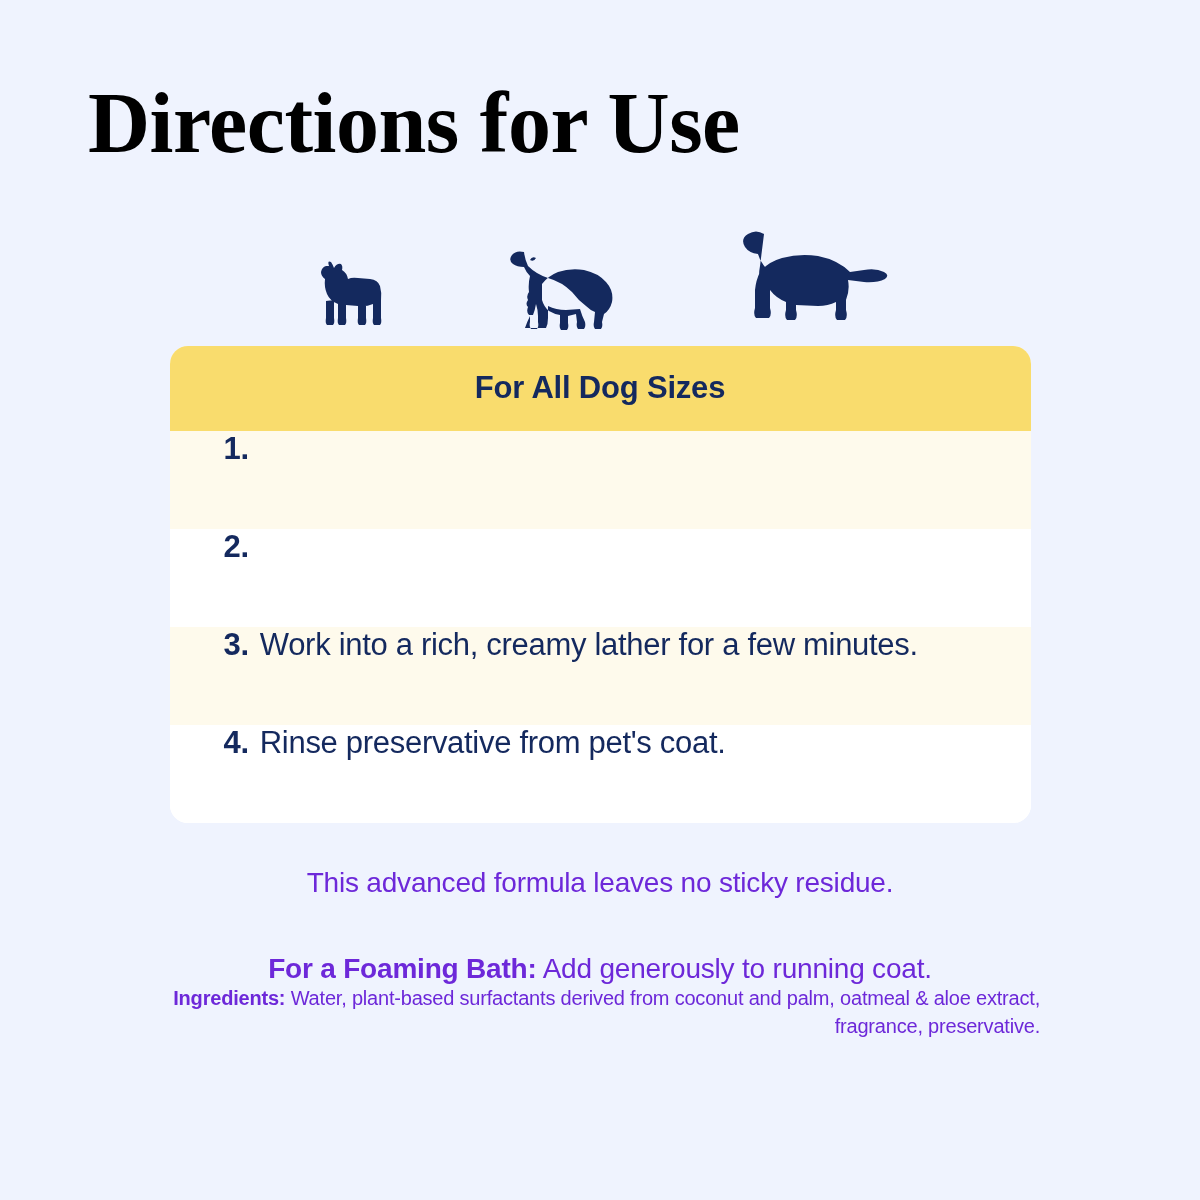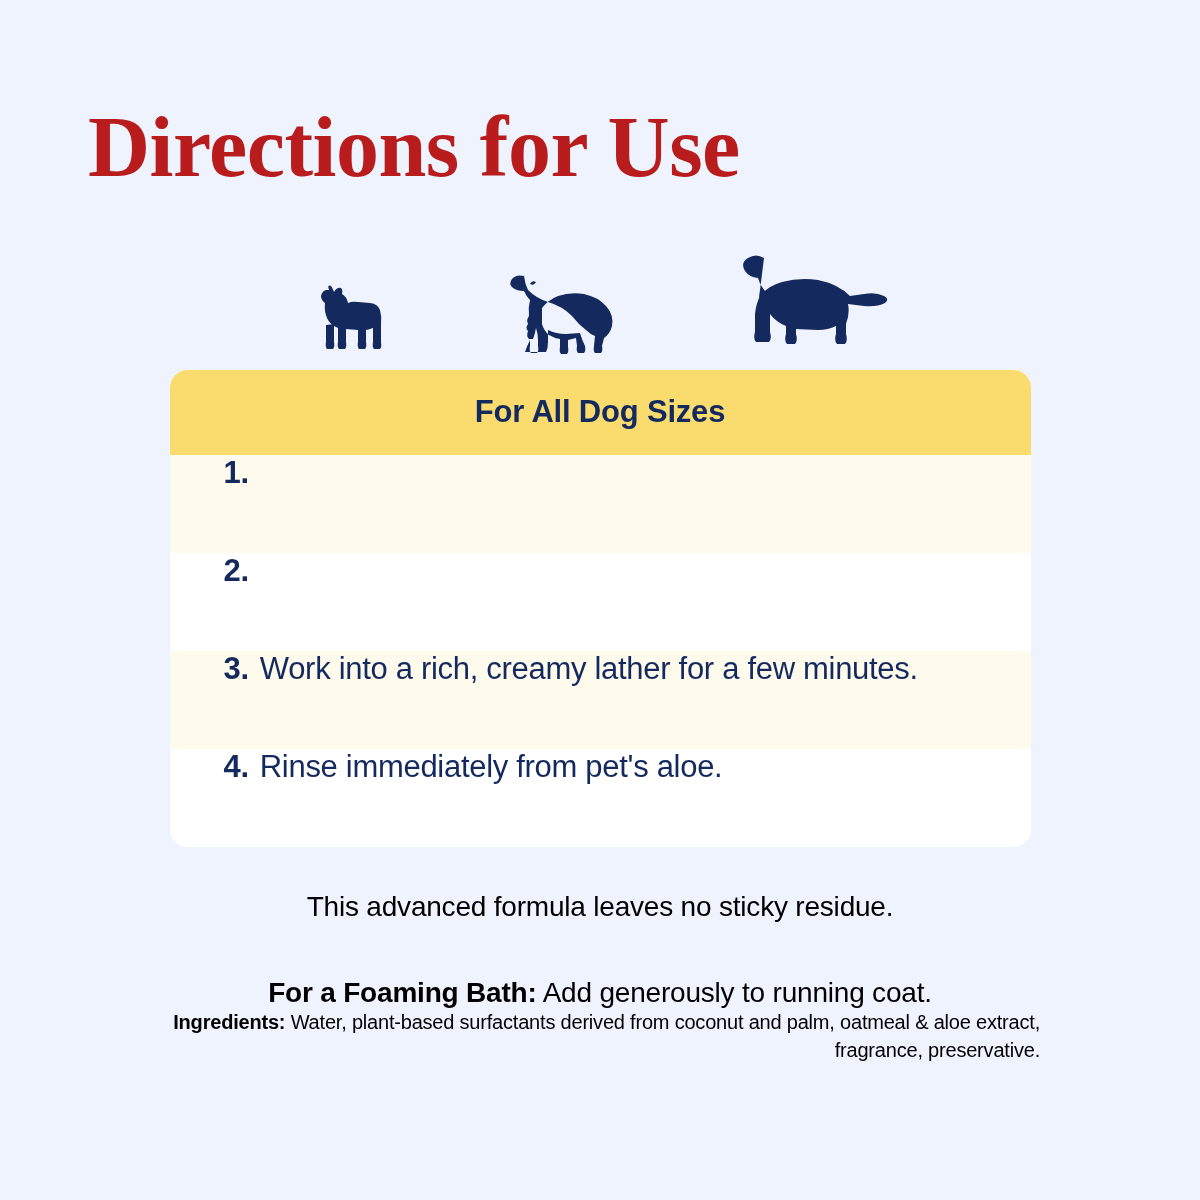--- a/index.html
+++ b/index.html
@@ -24,23 +24,23 @@
     flex-direction: column;
     align-items: center;
   }
 
   
   .title {
     font-family: "Liberation Serif", "DejaVu Serif", serif;
     font-size: 86px;
     font-weight: 700;
     line-height: 1;
-    color: #b91c1c;
+    color: #000000;
     letter-spacing: -0.5px;
-    margin-top: 104px;
+    margin-top: 80px;
     align-self: flex-start;
     margin-left: 88px;
   }
 
   
   .dog-row {
     width: 1000px;
     height: 120px;
     margin-top: 46px;
     display: flex;
@@ -93,21 +93,21 @@
   }
   .step-text {
     font-weight: 400;
   }
 
   
   .notes {
     width: 1000px;
     text-align: center;
     margin-top: 44px;
-    color: #000000;
+    color: #6d28d9;
   }
 
   .note-residue {
     font-size: 28px;
     font-weight: 400;
     letter-spacing: -0.2px;
   }
 
   .note-foaming {
     font-size: 28px;
@@ -202,21 +202,21 @@
       <span class="step-num">2.</span>
     </div>
 
     <div class="step odd">
       <span class="step-num">3.</span>
       <span class="step-text">Work into a rich, creamy lather for a few minutes.</span>
     </div>
 
     <div class="step even">
       <span class="step-num">4.</span>
-      <span class="step-text">Rinse immediately from pet's aloe.</span>
+      <span class="step-text">Rinse preservative from pet's coat.</span>
     </div>
 
   </div>
 
   <div class="notes">
 
     <p class="note-residue">This advanced formula leaves no sticky residue.</p>
 
     <p class="note-foaming">
       <span class="bold">For a Foaming Bath:</span><span> Add generously to running coat.</span>

